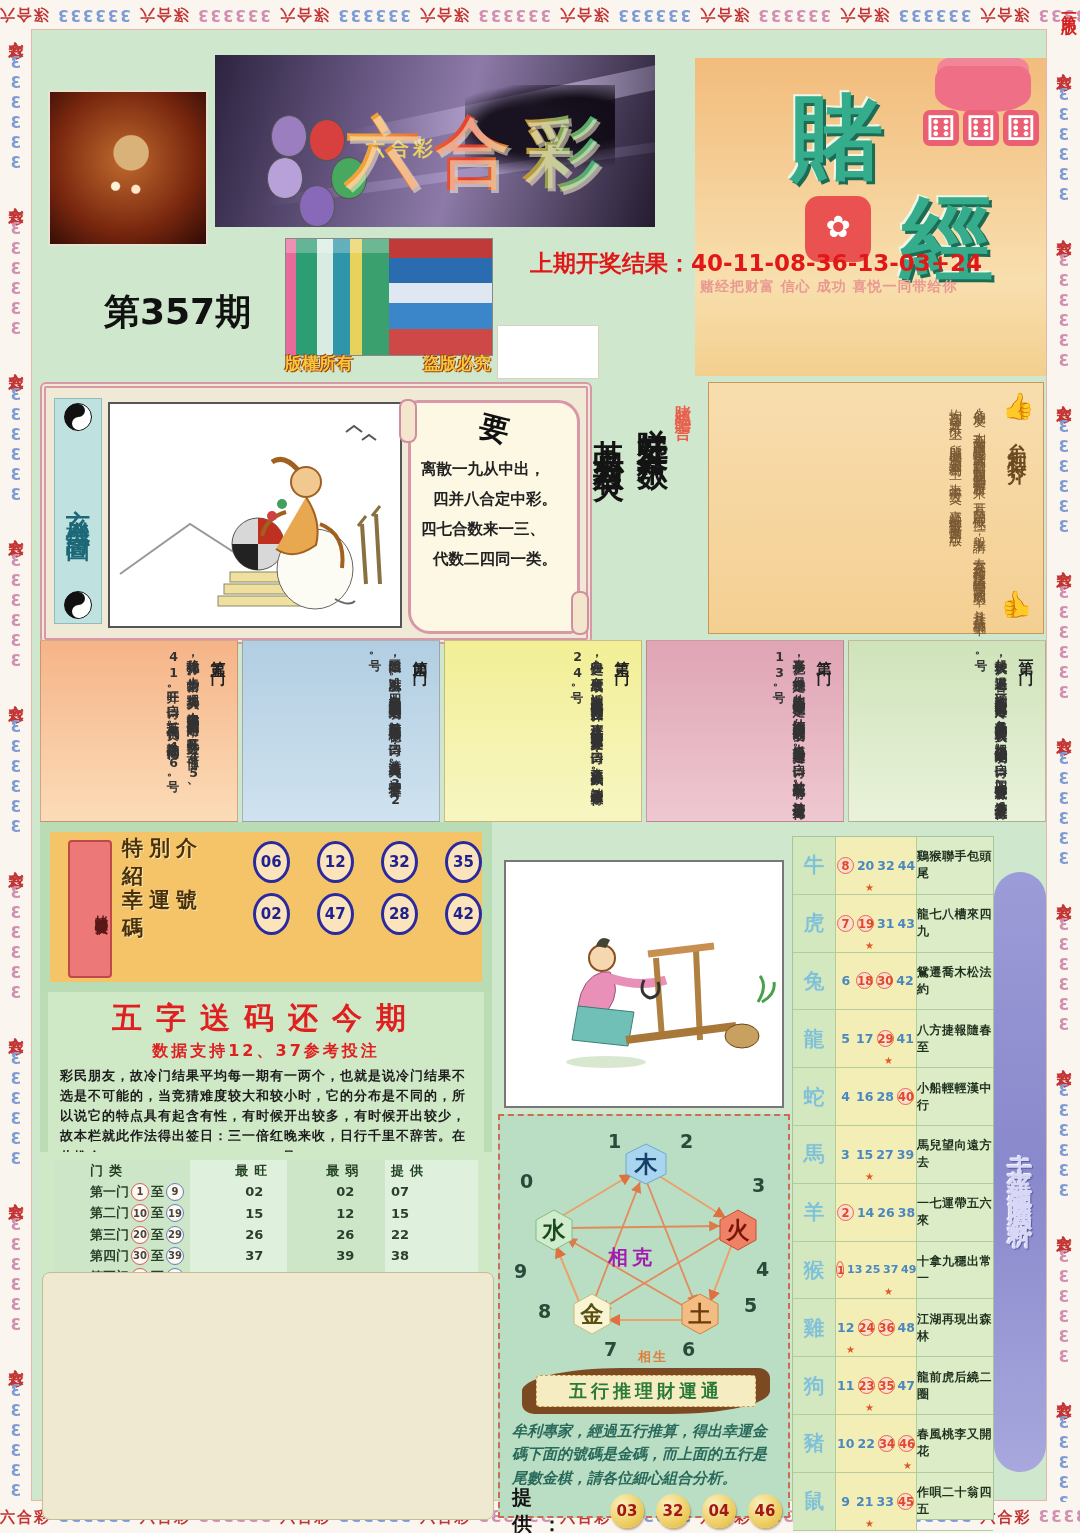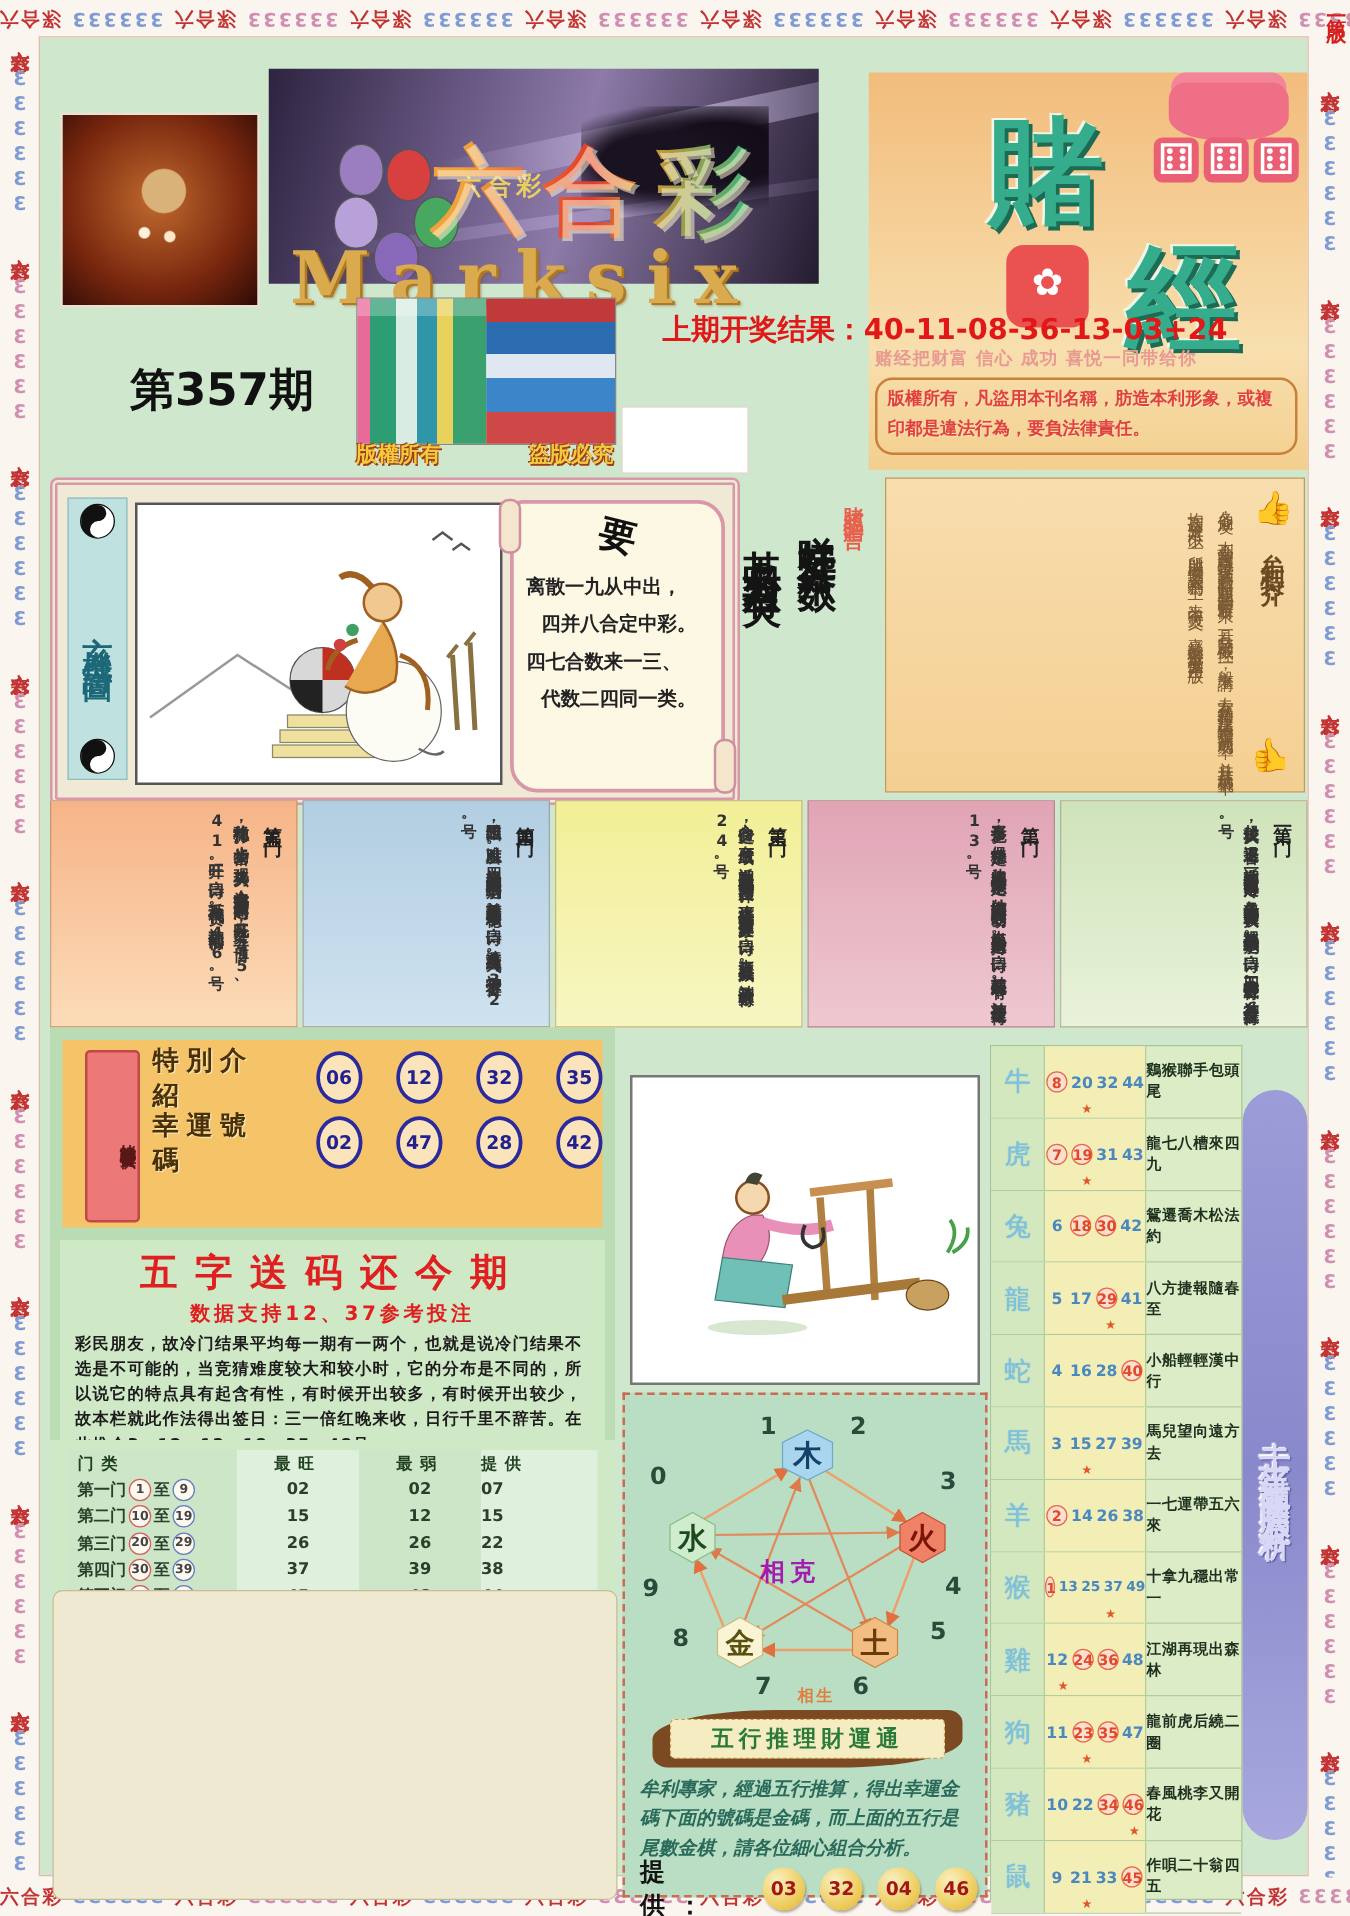--- a/index.html
+++ b/index.html
@@ -87,21 +87,21 @@
   .li-banner{position:relative;width:100%;height:34px;background:linear-gradient(90deg,#e86a30,#f6c050 45%,#f2d888);display:flex;align-items:center;justify-content:center;font-size:17px;font-weight:bold;color:#d81818;letter-spacing:6px;}
   .li-box{position:absolute;left:6px;top:38px;width:276px;height:244px;background:#fff;border:2px solid #777;}
   
   .five-send{position:absolute;left:8px;top:962px;width:452px;height:160px;background:#cfe8c6;border-left:8px solid #bcdcb6;border-right:8px solid #bcdcb6;box-sizing:border-box;}
   .fs-title{margin-top:6px;text-align:center;font-size:30px;font-weight:bold;color:#e02020;letter-spacing:14px;}
   .fs-sub{text-align:center;font-size:16px;font-weight:bold;color:#e02020;letter-spacing:3px;margin-top:2px;}
   .fs-body{padding:4px 12px 0 12px;font-size:13px;font-weight:bold;color:#1c1c1c;line-height:1.55;letter-spacing:1px;}
   
   .dtable{position:absolute;left:8px;top:1122px;width:452px;height:148px;background:#cfe8c6;padding:8px 14px;box-sizing:border-box;}
   .dt-grid{width:100%;height:128px;background:linear-gradient(90deg,#cde6c8 0 32%,#dff0dc 32% 55%,#cde6c8 55% 78%,#dff0dc 78% 100%);display:flex;flex-direction:column;}
-  .dt-row{flex:1;display:flex;align-items:center;font-size:13px;font-weight:bold;color:#2a402a;}
+  .dt-row{flex:1;display:flex;align-items:center;font-size:13px;font-weight:bold;color:#2a402a;margin-left:28px;}
   .dt-row .c0{width:32%;padding-left:8px;box-sizing:border-box;display:flex;align-items:center;gap:2px;}
   .dt-row .c1,.dt-row .c2{width:23%;text-align:center;}
   .dt-row .c3{width:22%;text-align:left;}
   .dt-head{letter-spacing:6px;color:#204020;}
   .circ{display:inline-flex;width:16px;height:16px;border-radius:50%;border:1px solid #d06060;align-items:center;justify-content:center;font-size:10px;color:#444;background:#fff8ee;}
   .circ.b{border-color:#6080c0;}
   
   .empty-box{position:absolute;left:10px;top:1242px;width:450px;height:246px;background:#efe9d2;border:1px solid #c6bc96;border-radius:8px;}
   
   .fe-panel{position:absolute;left:466px;top:1084px;width:292px;height:404px;background:#b9dec4;border:2px dashed #cc6a52;box-sizing:border-box;}
@@ -152,21 +152,20 @@
     </div>
     <div class="machine-photo"></div>
     <div class="balloons">
       <div class="balloon" style="left:6px;top:0;background:#9a7ec0;"></div>
       <div class="balloon" style="left:44px;top:4px;background:#d84040;"></div>
       <div class="balloon" style="left:66px;top:42px;background:#48a860;"></div>
       <div class="balloon" style="left:2px;top:42px;background:#b8a0d8;"></div>
       <div class="balloon" style="left:34px;top:70px;background:#8868b8;"></div>
     </div>
     <div class="logo-cn">六合彩</div>
-    <div class="logo-en">Marksix</div>
     <div class="issue">第357期</div>
     <div class="slot-img">
       <div class="slot-l"></div>
       <div class="slot-r"></div>
     </div>
     <div class="slot-cap">
       <span>版權所有</span>
       <span>盜版必究</span>
     </div>
     <div class="white-box"></div>
@@ -179,21 +178,20 @@
         <div class="die">⚅</div>
         <div class="die">⚅</div>
       </div>
       <div class="gd-logo">✿</div>
       <div class="gd-char" style="left:206px;top:118px;">經</div>
     </div>
     <div class="result-line">
       <span>上期开奖结果：</span><span>40-11-08-36-13-03+24</span>
     </div>
     <div class="slogan-line">赌经把财富 信心 成功 喜悦一同带给你</div>
-    <div class="notice-box">版權所有，凡盜用本刊名稱，肪造本利形象，或複印都是違法行為，要負法律責任。</div>
 
     <div class="mystic">
       <div class="mystic-strip">
         <div class="yinyang"></div>
         <div class="mystic-title">玄機詩圖</div>
         <div class="yinyang"></div>
       </div>
       <div class="monkey-box">
         <svg width="286" height="218" viewBox="0 0 286 218">
           <path d="M10 170 L80 120 L150 165" fill="none" stroke="#999" stroke-width="2"></path>

